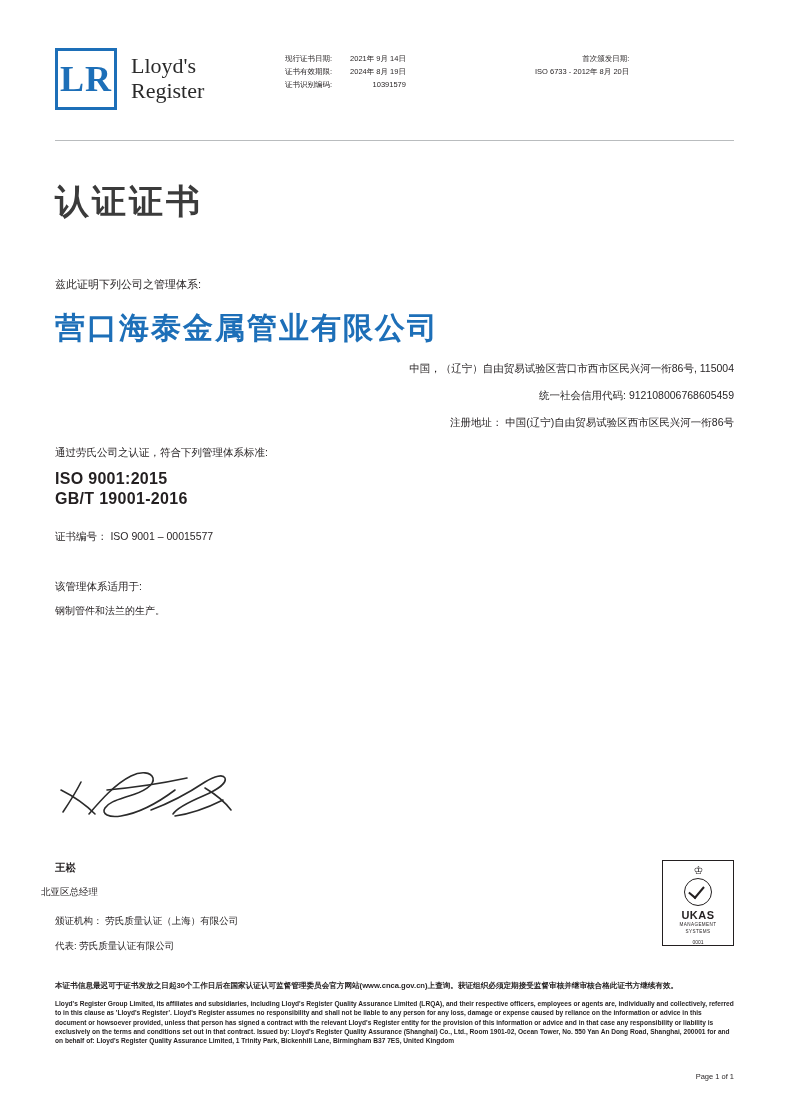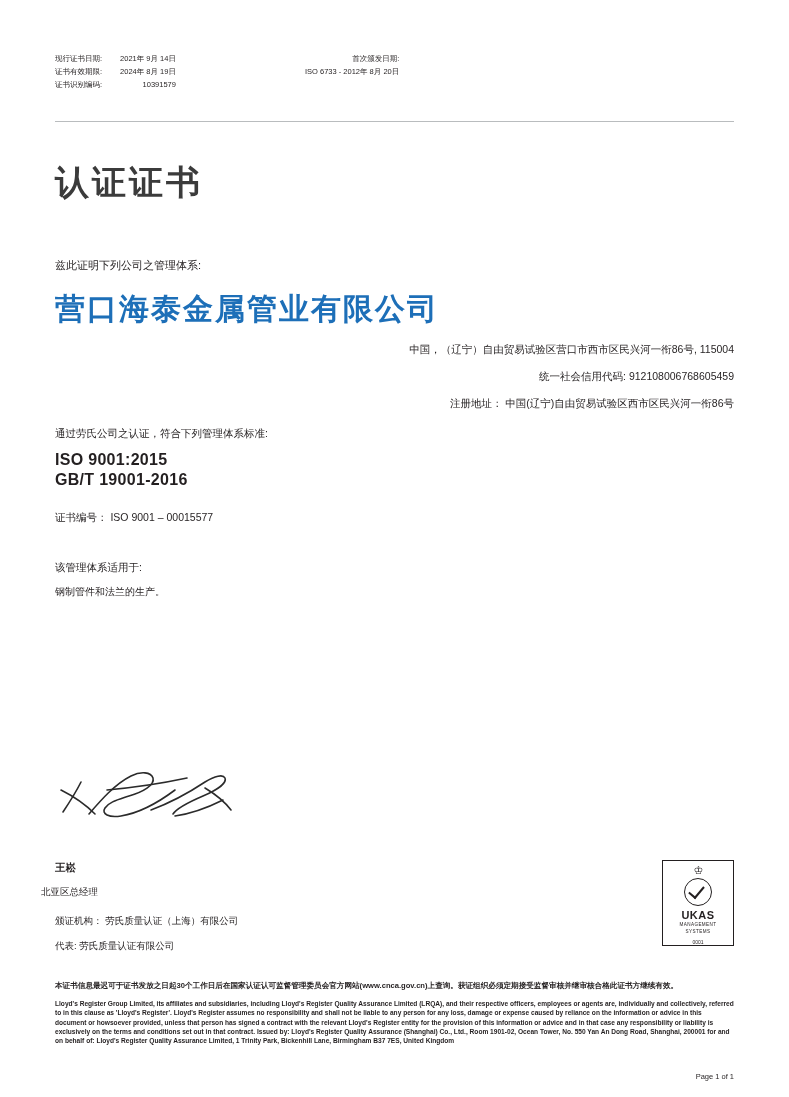--- a/index.html
+++ b/index.html
@@ -260,20 +260,29 @@
     padding-left: 16px;
   }
 </style>
 </head>
 <body>
 
 <div class="page">
 
   <div class="header">
 
+    <div class="logo-block">
+      <div class="logo-mark">
+        <span>LR</span>
+      </div>
+      <div class="logo-text">
+        <div>Lloyd's</div>
+        <div>Register</div>
+      </div>
+    </div>
 
     <div class="meta">
       <div class="meta-col first">
         <div class="meta-labels">
           <div>现行证书日期:</div>
           <div>证书有效期限:</div>
           <div>证书识别编码:</div>
         </div>
         <div class="meta-values">
           <div>2021年 9月 14日</div>

